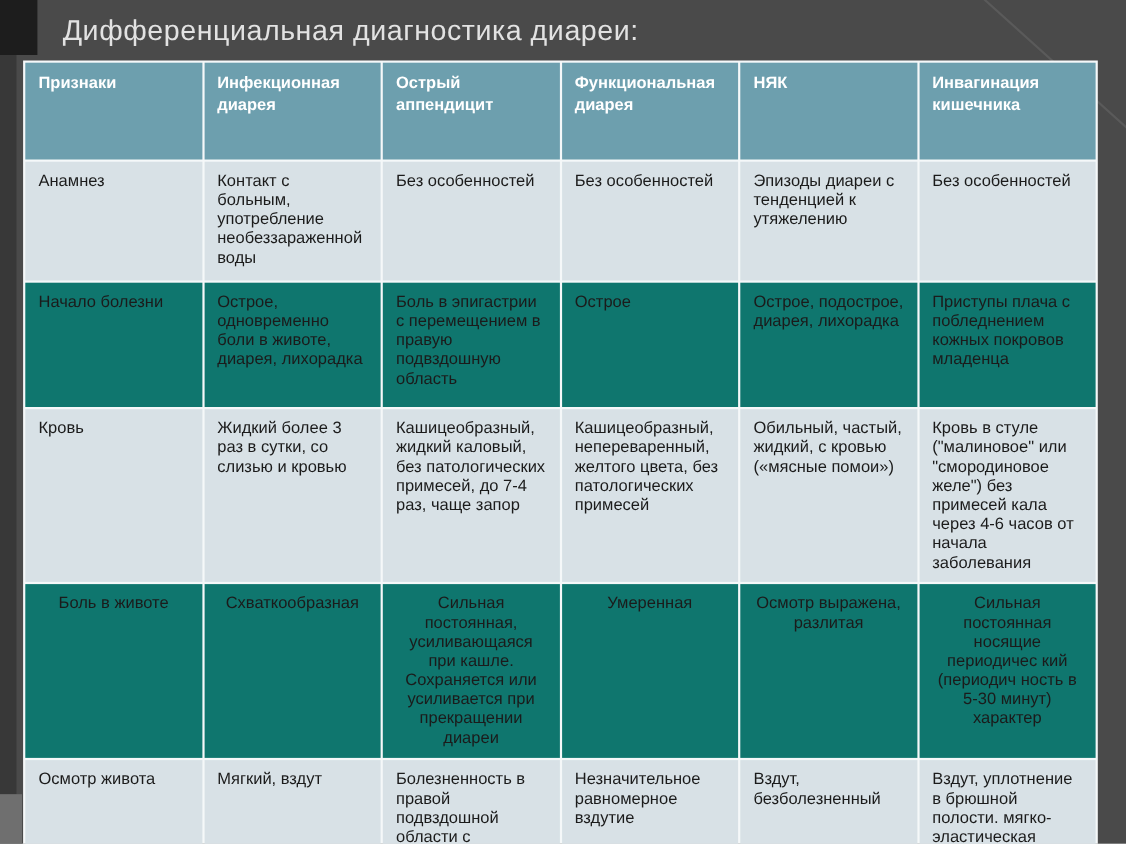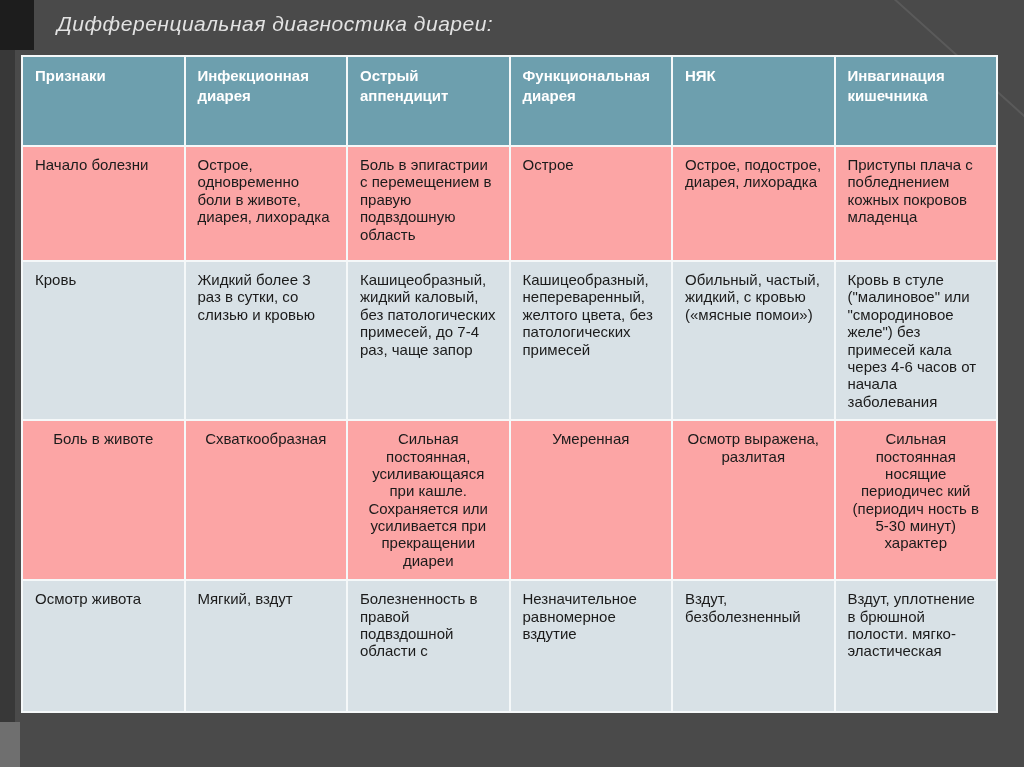--- a/index.html
+++ b/index.html
@@ -19,22 +19,22 @@
   .left-strip-bottom{
     position:absolute;left:0;top:722px;width:20px;height:45px;
     background:#6f6f6f;z-index:2;
   }
   .diag{
     position:absolute;left:888px;top:-8px;width:195px;height:2px;
     background:#5a5a5a;transform:rotate(42deg);transform-origin:0 0;z-index:1;
   }
   .title{
     position:absolute;left:57px;top:12px;margin:0;
-    font-size:21px;font-weight:400;letter-spacing:0.5px;
-    color:#e2e2e2;z-index:4;font-style:italic;
+    font-size:26px;font-weight:400;letter-spacing:0.5px;
+    color:#e2e2e2;z-index:4;
   }
   table.diag-table{
     position:absolute;left:21px;top:55px;width:977px;
     table-layout:fixed;border-collapse:separate;border-spacing:2px;
     background:#f5f8f9;z-index:4;
   }
   table.diag-table td{
     vertical-align:top;padding:9px 12px;
     font-size:15px;line-height:1.16;color:#1b1b1b;
     overflow:hidden;word-wrap:break-word;
@@ -42,21 +42,21 @@
   tr.hrow{height:88px;}
   tr.hrow td{
     background:#6d9fae;color:#ffffff;font-weight:bold;line-height:1.3;
   }
   tr.r1{height:108px;}
   tr.r2{height:113px;}
   tr.r3{height:153px;}
   tr.r4{height:158px;text-align:center;}
   tr.r5{height:130px;}
   tr.band-dark td{background:#d8e1e6;}
-  tr.band-light td{background:#fca5a5;}
+  tr.band-light td{background:#0f766e;}
 </style>
 </head>
 <body>
 
 <div>
   <div class="left-strip"></div>
   <div class="corner-square"></div>
   <div class="left-strip-bottom"></div>
   <div class="diag"></div>
 
@@ -66,20 +66,28 @@
     <tbody>
         <tr class="hrow">
       <td>Признаки</td>
       <td>Инфекционная диарея</td>
       <td>Острый аппендицит</td>
       <td>Функциональная диарея</td>
       <td>НЯК</td>
       <td>Инвагинация кишечника</td>
     </tr>
 
+    <tr class="r1 band-dark">
+      <td>Анамнез</td>
+      <td>Контакт с больным, употребление необеззараженной воды</td>
+      <td>Без особенностей</td>
+      <td>Без особенностей</td>
+      <td>Эпизоды диареи с тенденцией к утяжелению</td>
+      <td>Без особенностей</td>
+    </tr>
 
     <tr class="r2 band-light">
       <td>Начало болезни</td>
       <td>Острое, одновременно боли в животе, диарея, лихорадка</td>
       <td>Боль в эпигастрии с перемещением в правую подвздошную область</td>
       <td>Острое</td>
       <td>Острое, подострое, диарея, лихорадка</td>
       <td>Приступы плача с побледнением кожных покровов младенца</td>
     </tr>
 

